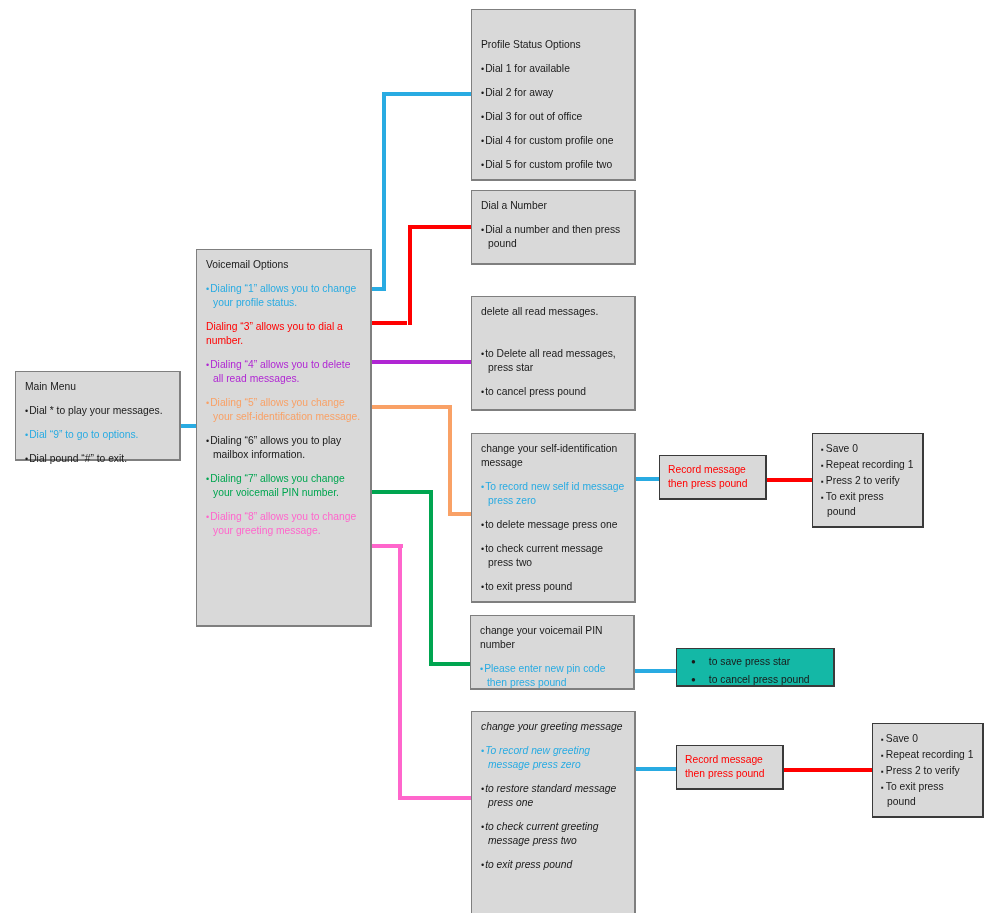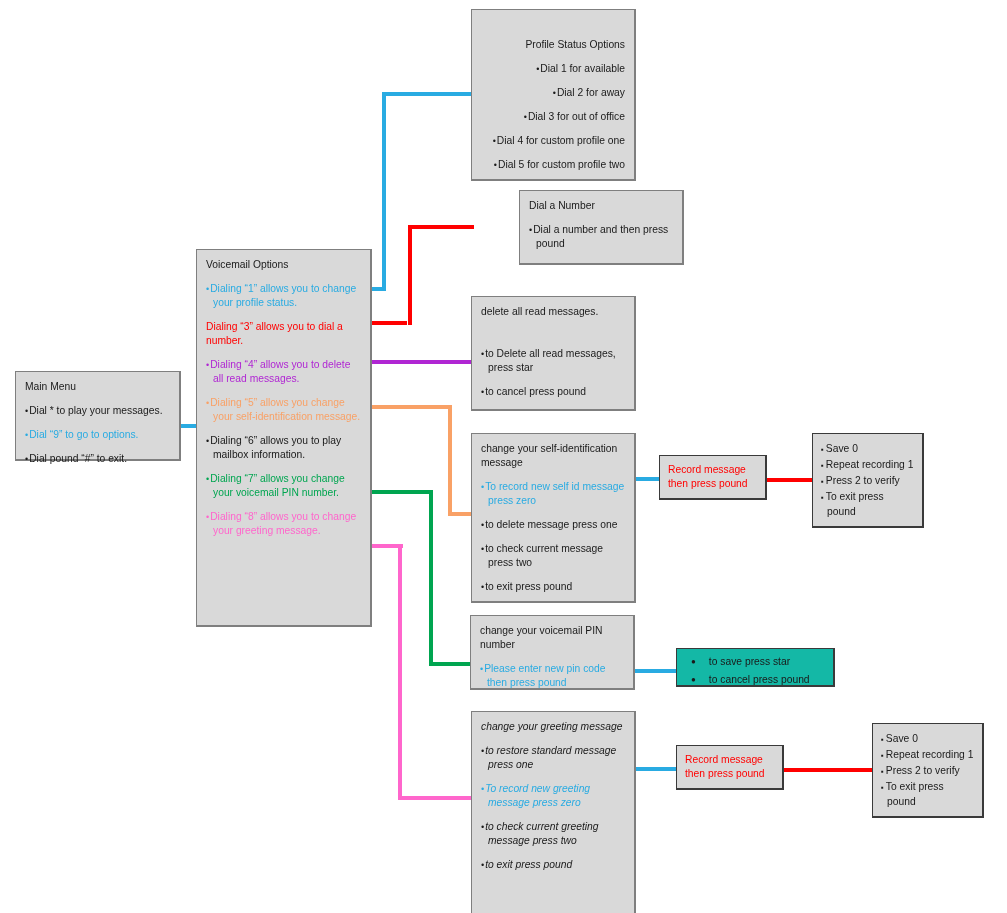--- a/index.html
+++ b/index.html
@@ -166,32 +166,32 @@
       <div class="bul c-cyan">Dialing “1” allows you to change your profile status.</div>
       <div class="nobul c-red">Dialing “3” allows you to dial a number.</div>
       <div class="bul c-purple">Dialing “4” allows you to delete all read messages.</div>
       <div class="bul c-orange">Dialing “5” allows you change your self-identification message.</div>
       <div class="bul">Dialing “6” allows you to play mailbox information.</div>
       <div class="bul c-green">Dialing “7” allows you change your voicemail PIN number.</div>
       <div class="bul c-pink">Dialing “8” allows you to change your greeting message.</div>
     </div>
   </div>
 
-  <div class="box" style="left:471px; top:9px; width:165px; height:172px;text-align:right;">
+  <div class="box" style="left:471px; top:9px; width:165px; height:172px;">
     <div class="pad" style="padding-top:28px;">
       <div class="title">Profile Status Options</div>
       <div class="bul">Dial 1 for available</div>
       <div class="bul">Dial 2 for away</div>
       <div class="bul">Dial 3 for out of office</div>
       <div class="bul">Dial 4 for custom profile one</div>
       <div class="bul">Dial 5 for custom profile two</div>
     </div>
   </div>
 
-  <div class="box" style="left:471px; top:190px; width:165px; height:75px;margin-left:48px;">
+  <div class="box" style="left:471px; top:190px; width:165px; height:75px;">
     <div class="pad">
       <div class="title">Dial a Number</div>
       <div class="bul">Dial a number and then press pound</div>
     </div>
   </div>
 
   <div class="box" style="left:471px; top:296px; width:165px; height:115px;">
     <div class="pad">
       <div class="title" style="margin-bottom:28px;">delete all read messages.</div>
       <div class="bul">to Delete all read messages, press star</div>
@@ -234,22 +234,22 @@
   <div class="box white round" style="left:676px; top:648px; width:159px; height:39px;">
     <div class="pad" style="padding:6px 6px;">
       <div class="bul">to save press star</div>
       <div class="bul">to cancel press pound</div>
     </div>
   </div>
 
   <div class="box" style="left:471px; top:711px; width:165px; height:234px;font-style:italic;">
     <div class="pad">
       <div class="title">change your greeting message</div>
+      <div class="bul c-cyan">To record new greeting message press zero</div>
       <div class="bul">to restore standard message press one</div>
-      <div class="bul c-cyan">To record new greeting message press zero</div>
       <div class="bul">to check current greeting message press two</div>
       <div class="bul">to exit press pound</div>
     </div>
   </div>
 
   <div class="box plain" style="left:676px; top:745px; width:108px; height:45px; border:1px solid #3a3a3a; border-right-width:2px; border-bottom-width:2px;">
     <div class="pad" style="padding:7px 8px;">
       <div class="txt c-red">Record message then press pound</div>
     </div>
   </div>

